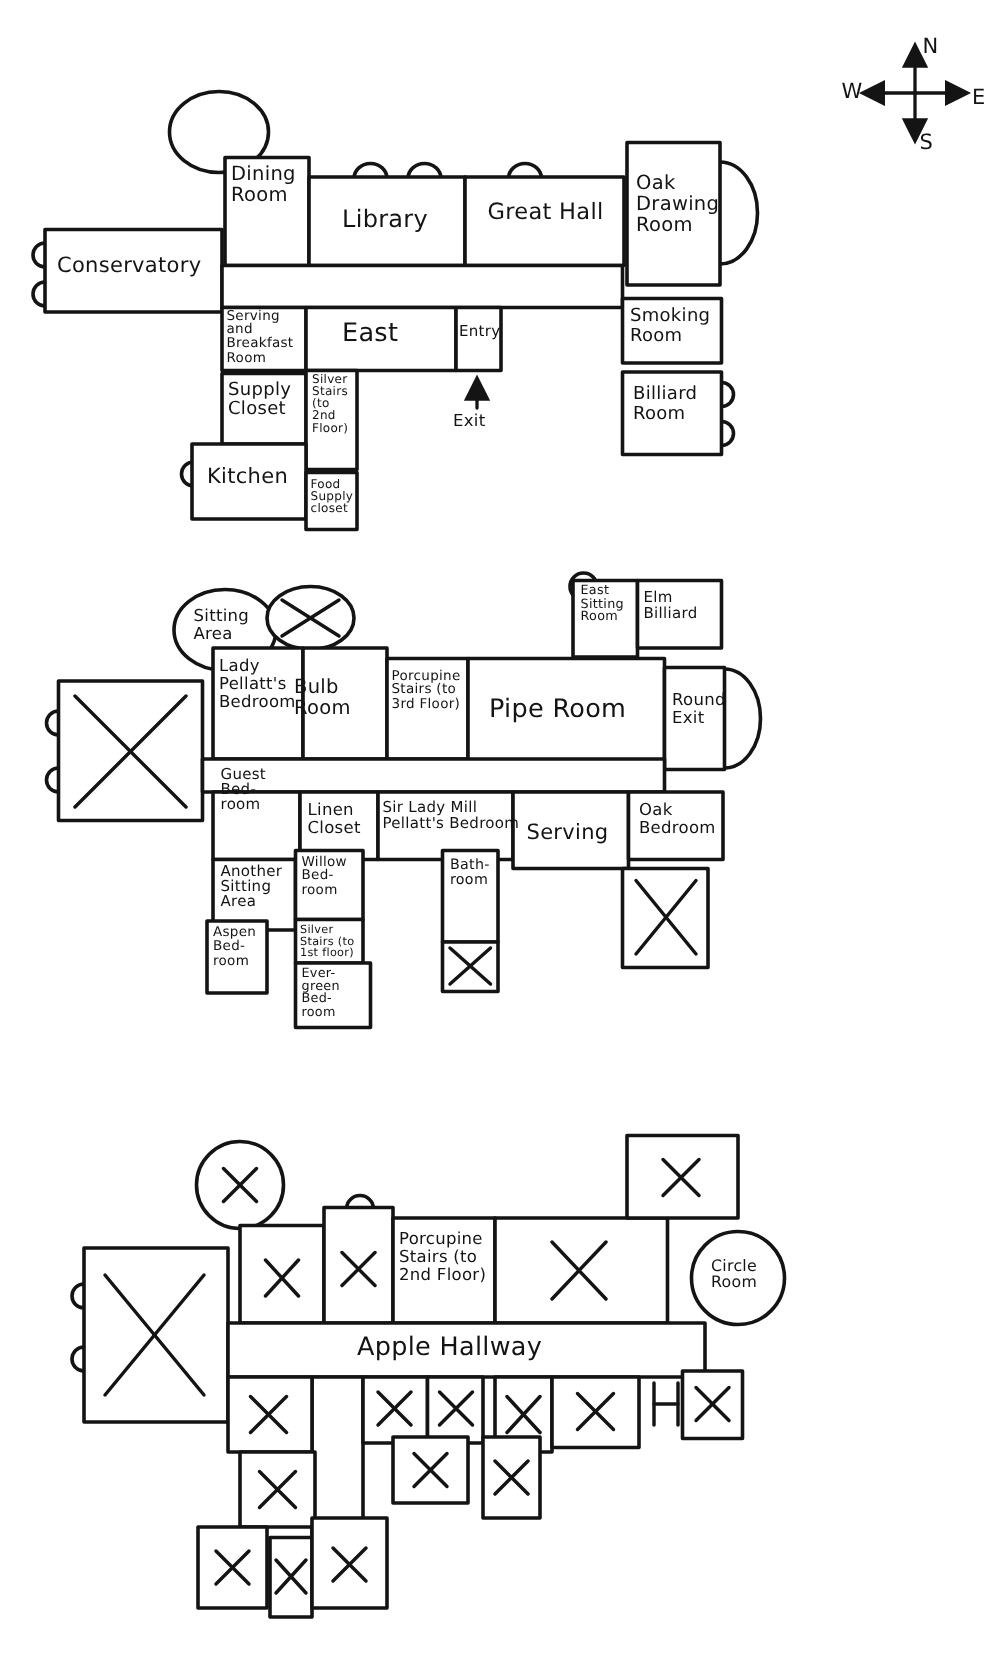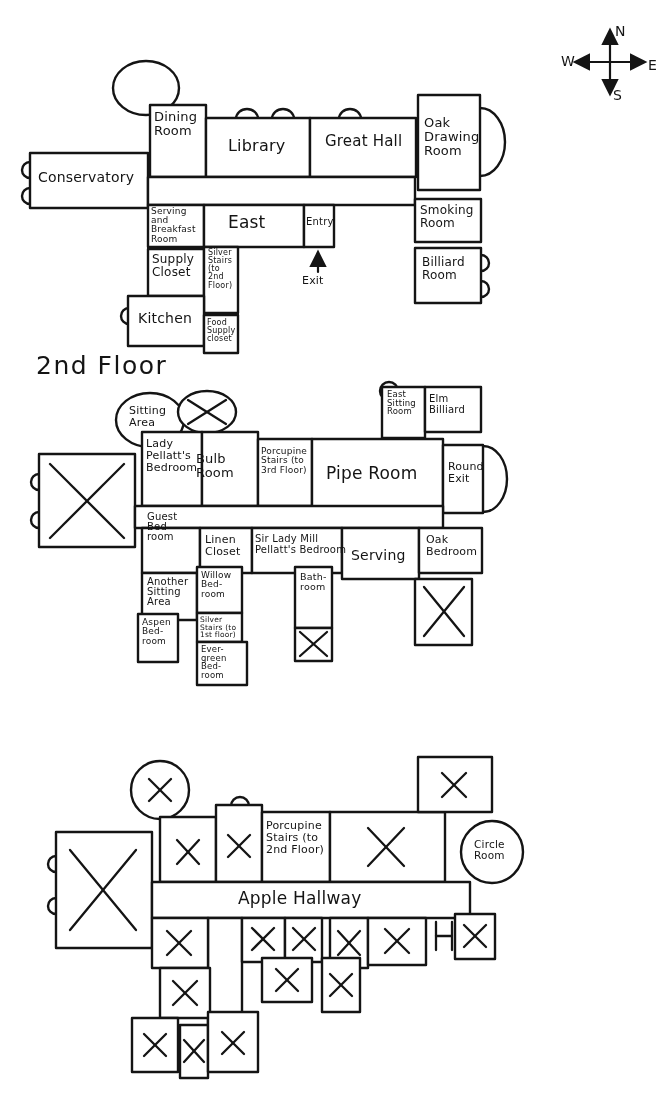--- a/index.html
+++ b/index.html
@@ -179,21 +179,20 @@
           <line x1="244" y1="1032" x2="222" y2="1054"></line>
       </g>
     </g>
   </svg>
 
   <div class="lbl" style="left:615px;top:24px;font-size:14px">N</div>
   <div class="lbl" style="left:648px;top:58px;font-size:14px">E</div>
   <div class="lbl" style="left:613px;top:88px;font-size:14px">S</div>
   <div class="lbl" style="left:561px;top:54px;font-size:14px">W</div>
 
-  <div class="lbl title" style="left:36px;top:352px">2nd Floor</div>
 
   <div class="lbl" style="left:154px;top:110px;font-size:13px">Dining
 Room</div>
   <div class="lbl" style="left:228px;top:137px;font-size:16px">Library</div>
   <div class="lbl" style="left:325px;top:133px;font-size:15px">Great Hall</div>
   <div class="lbl" style="left:424px;top:116px;font-size:13px">Oak
 Drawing
 Room</div>
   <div class="lbl" style="left:38px;top:170px;font-size:14px">Conservatory</div>
   <div class="lbl" style="left:151px;top:207px;font-size:9px;line-height:1.02">Serving

